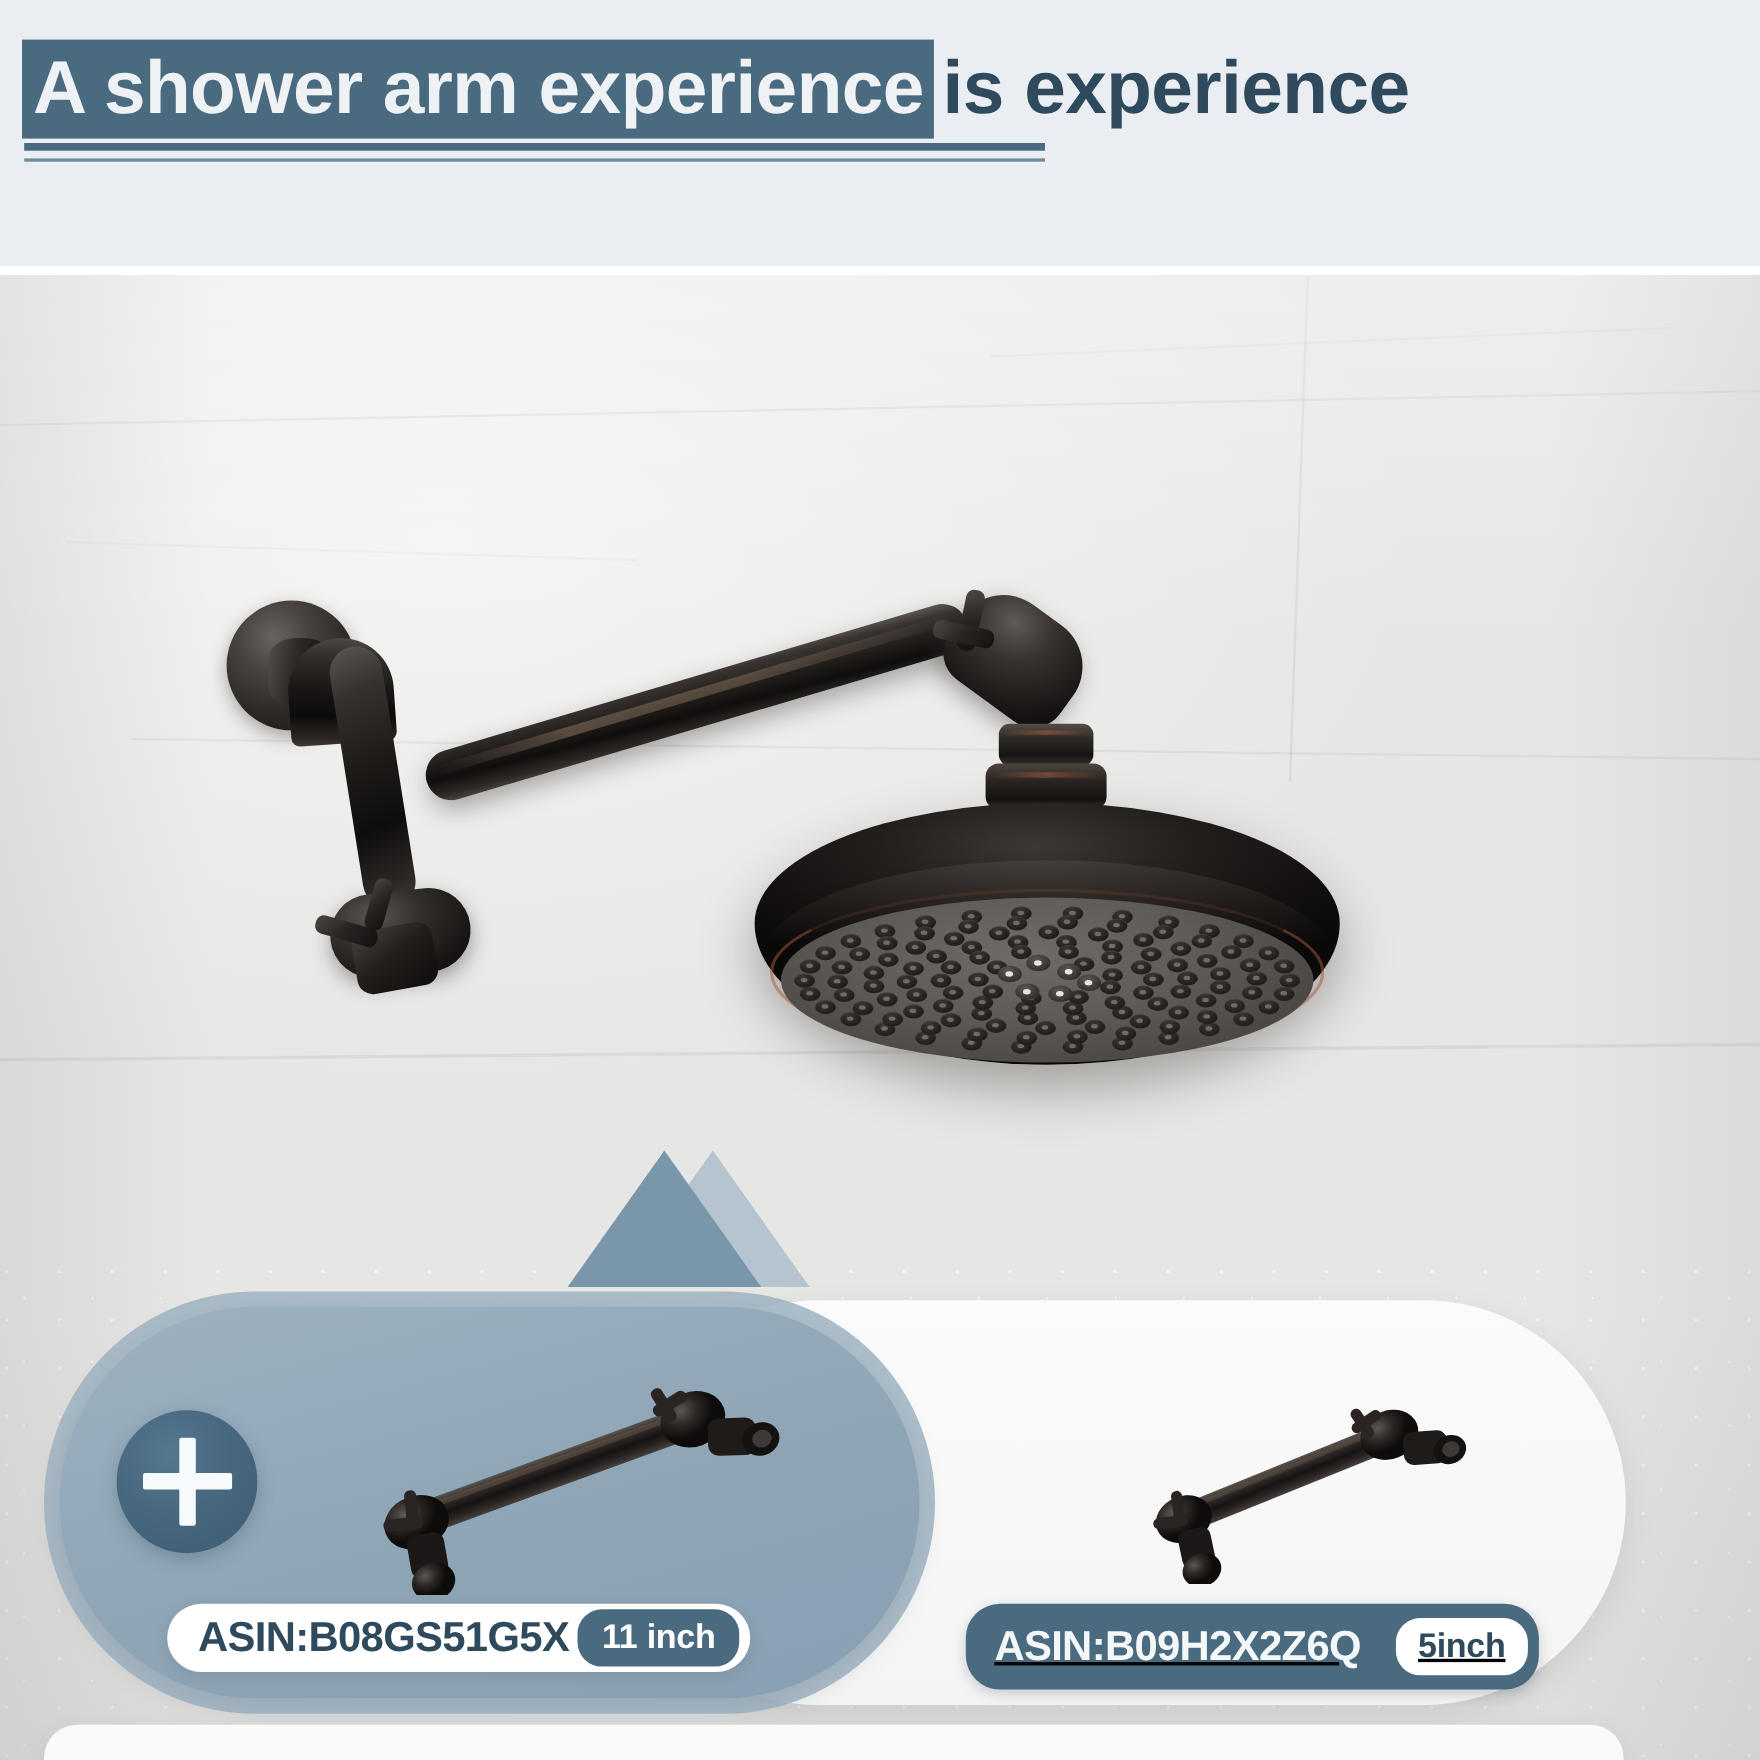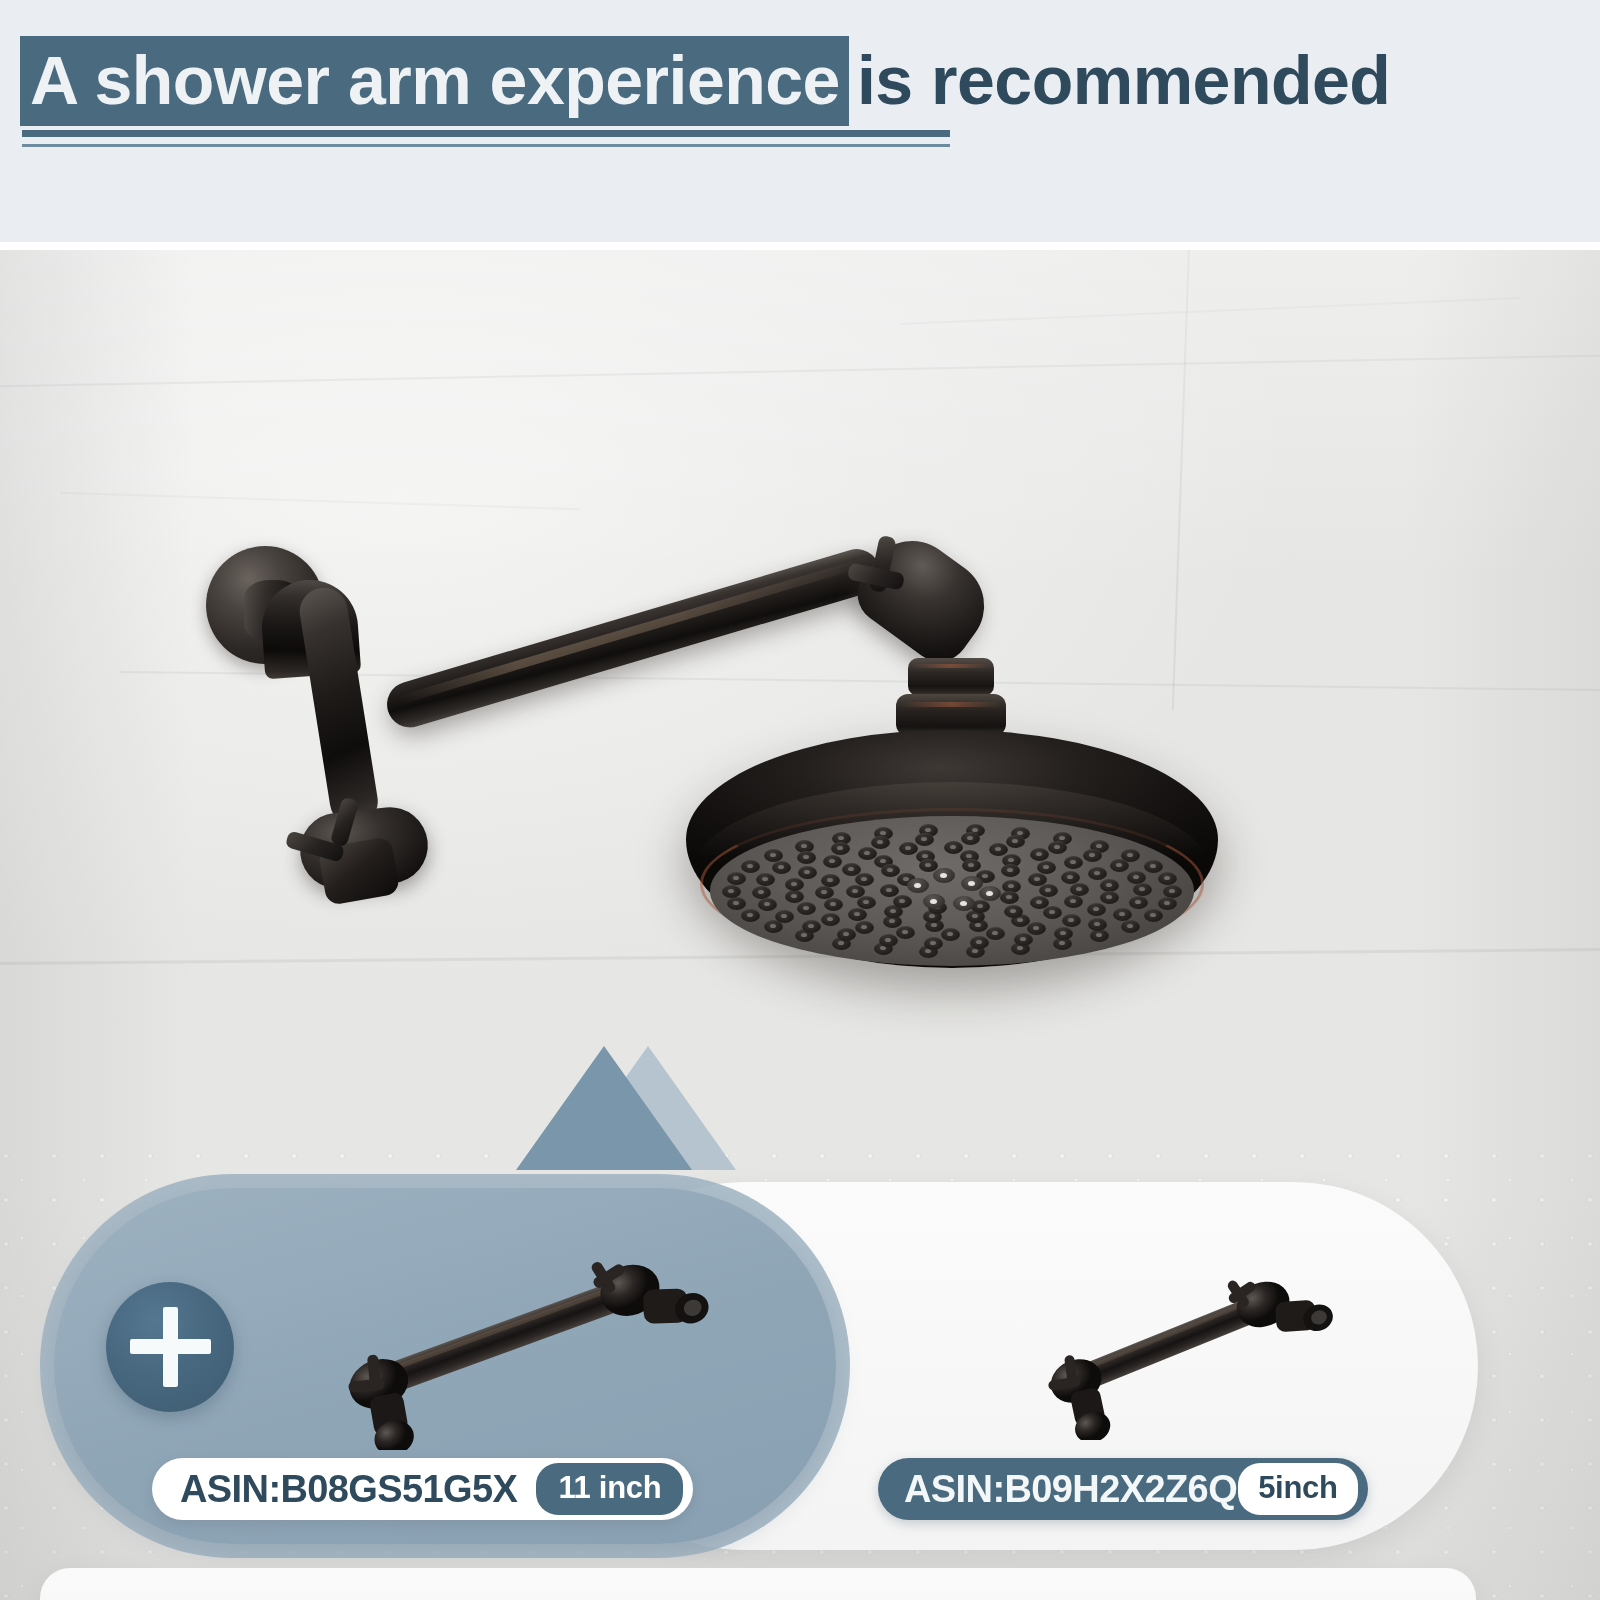--- a/index.html
+++ b/index.html
@@ -299,42 +299,43 @@
   
   .arm-svg{ position:absolute; }
   #arm-10{ left:300px; top:970px; }
   #arm-5{  left:1010px; top:990px; }
 
   
   #asin-pill-1{
     position:absolute; left:152px; top:1208px; height:62px;
     background:#ffffff;
     border-radius:31px;
-    display:flex; align-items:center; gap:19px;
+    display:flex; align-items:center; gap:8px;
     padding:0 10px 0 28px;
     box-shadow:0 4px 12px rgba(100,110,120,.24);
     z-index:12;
   }
   #asin-text-1{
     font-weight:bold; font-size:38px; color:#2e4a5c; letter-spacing:-.6px; white-space:nowrap;
   }
   #badge-1{
     background:#4a6a80; color:#ffffff;
     font-weight:bold; font-size:31px; letter-spacing:-.3px;
     border-radius:22px; padding:7px 22px 9px; white-space:nowrap;
   }
 
   #asin-pill-2{
-    position:absolute; left:878px; top:1208px; height:62px;
+    position:absolute; left:878px; top:1208px; height:78px;
     background:#4a6a80;
     border-radius:31px;
-    display:flex; align-items:center; gap:1px;
+    display:flex; align-items:center; gap:32px;
     padding:0 10px 0 26px;
     box-shadow:0 4px 12px rgba(70,90,105,.26);
     z-index:12;
+    text-decoration:underline;
   }
   #asin-text-2{
     font-weight:bold; font-size:38px; color:#f4f7f8; letter-spacing:-.6px; white-space:nowrap;
   }
   #badge-2{
     background:#ffffff; color:#2e4a5c;
     font-weight:bold; font-size:31px; letter-spacing:-.3px;
     border-radius:22px; padding:7px 20px 9px; white-space:nowrap;
   }
 
@@ -352,21 +353,21 @@
     font-weight:bold; font-size:57px; line-height:84px;
     color:#3c6079; letter-spacing:-.6px; white-space:nowrap;
   }
 </style>
 </head>
 <body>
 
 <div id="header-band">
   <div id="headline-wrap">
     <div id="hl-line1" class="hl-line">
-      <span id="hl-highlight">A shower arm experience</span><span id="hl-rest">is recommended</span>
+      <span id="hl-highlight">A shower arm experience</span><span id="hl-rest">is experience</span>
       <div id="hl-underline-a"></div>
       <div id="hl-underline-b"></div>
     </div>
   </div>
 </div>
 
 <div id="photo-stage">
   <div class="vein" id="vein1"></div>
   <div class="vein" id="vein2"></div>
   <div class="vein" id="vein3"></div>

